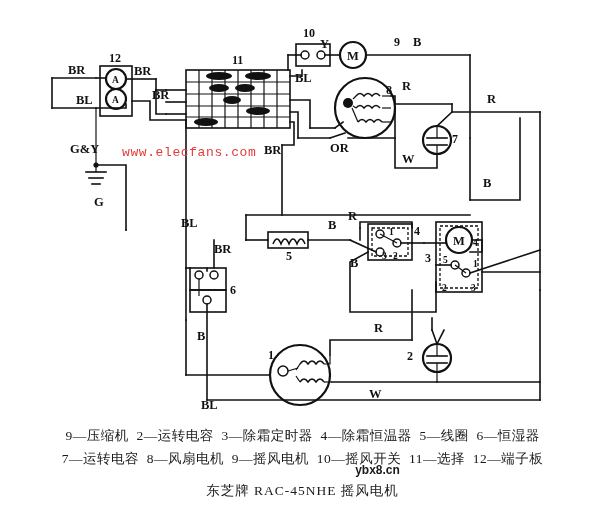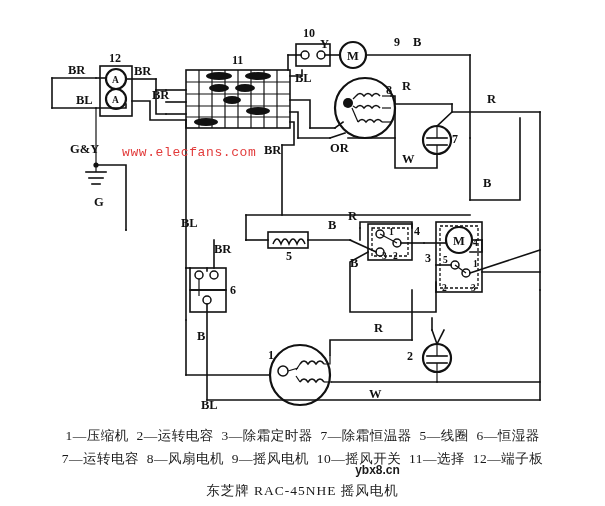--- a/index.html
+++ b/index.html
@@ -366,17 +366,17 @@
       <text class="lbl-sm" x="473" y="246">4</text>
       <text class="lbl-sm" x="473" y="267">1</text>
       <text class="lbl-sm" x="442" y="291">2</text>
       <text class="lbl-sm" x="471" y="291">3</text>
     </g>
 
     <text class="watermark" x="122" y="156">www.elecfans.com</text>
 
   </svg>
 
-  <div class="caption-line" id="caption-1">1—压缩机  2—运转电容  3—除霜定时器  7—除霜恒温器  5—线圈  6—恒湿器</div>
+  <div class="caption-line" id="caption-1">9—压缩机  2—运转电容  3—除霜定时器  4—除霜恒温器  5—线圈  6—恒湿器</div>
   <div class="caption-line" id="caption-2">7—运转电容  8—风扇电机  9—摇风电机  10—摇风开关  11—选择  12—端子板</div>
   <div id="caption-watermark">ybx8.cn</div>
   <div class="caption-line" id="caption-title">东芝牌 RAC-45NHE 摇风电机</div>
 </div>
 
 </body></html>

